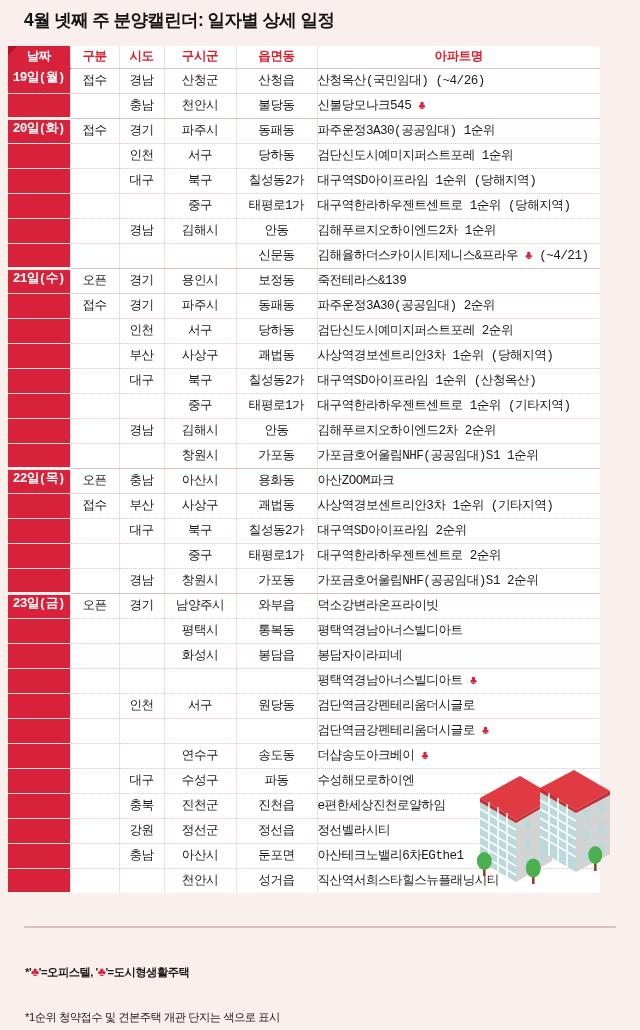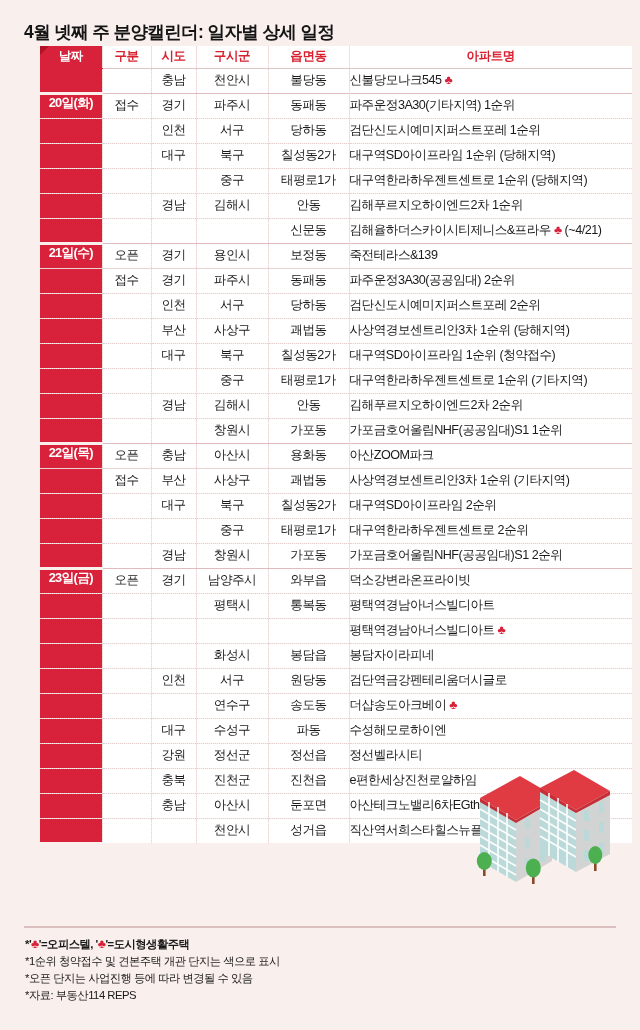--- a/index.html
+++ b/index.html
@@ -14,36 +14,37 @@
     font-family: "Liberation Sans", "DejaVu Sans", sans-serif;
     color: #1a1a1a;
     overflow: hidden;
     position: relative;
   }
 
   
   #page-title {
     position: absolute;
     left: 24px;
-    top: 20px;
+    top: 8px;
     font-size: 17.5px;
     font-weight: bold;
     letter-spacing: -0.6px;
     color: #141414;
     white-space: nowrap;
   }
 
   
   #calendar-table {
     position: absolute;
-    left: 40px;
+    left: 8px;
     top: 46px;
     width: 592px;
     border-collapse: collapse;
     table-layout: fixed;
+    font-family: Liberation Mono, monospace;
   }
   #calendar-table td, #calendar-table th {
     padding: 0;
     margin: 0;
   }
 
   
   col.c-date   { width: 62px; }
   col.c-type   { width: 49px; }
   col.c-sido   { width: 45px; }
@@ -139,21 +140,21 @@
   
   #footnotes {
     position: absolute;
     left: 25px;
     width: 420px;
     font-size: 11.3px;
     line-height: 17px;
     letter-spacing: -0.5px;
     color: #1a1a1a;
   }
-  #footnotes div { white-space: nowrap; }
+  #footnotes div { white-space: nowrap; margin-top: 28px; }
   #footnotes .fn-sym { font-weight: bold; }
 
   
   #building-illustration {
     position: absolute;
     left: 470px;
     top: 762px;
     width: 160px;
     height: 150px;
     pointer-events: none;
@@ -180,35 +181,43 @@
         <span>날짜</span>
       </th>
       <th class="th-sep">구분</th>
       <th class="th-sep">시도</th>
       <th class="th-sep">구시군</th>
       <th class="th-sep">읍면동</th>
       <th class="th-sep">아파트명</th>
     </tr>
   </thead>
   <tbody id="table-body">
+      <tr class="group-start">
+        <td class="datecell cell" style="border-bottom: none;"><span>19일(월)</span></td>
+        <td class="cell colsep">접수</td>
+        <td class="cell colsep">경남</td>
+        <td class="cell colsep">산청군</td>
+        <td class="cell colsep">산청읍</td>
+        <td class="cell apt"><span>산청옥산(국민임대) (~4/26)</span></td>
+      </tr>
       <tr class="solid last-of-day">
         <td class="datecell cell"></td>
         <td class="cell colsep"></td>
         <td class="cell colsep">충남</td>
         <td class="cell colsep">천안시</td>
         <td class="cell colsep">불당동</td>
         <td class="cell apt"><span>신불당모나크545</span><span class="club"> ♣</span></td>
       </tr>
       <tr class="group-start">
         <td class="datecell cell" style="border-bottom: none;"><span>20일(화)</span></td>
         <td class="cell colsep">접수</td>
         <td class="cell colsep">경기</td>
         <td class="cell colsep">파주시</td>
         <td class="cell colsep">동패동</td>
-        <td class="cell apt"><span>파주운정3A30(기타지역) 1순위</span></td>
+        <td class="cell apt"><span>파주운정3A30(공공임대) 1순위</span></td>
       </tr>
       <tr class="dotted">
         <td class="datecell cell" style="border-bottom: none;"></td>
         <td class="cell colsep"></td>
         <td class="cell colsep">인천</td>
         <td class="cell colsep">서구</td>
         <td class="cell colsep">당하동</td>
         <td class="cell apt"><span>검단신도시예미지퍼스트포레 1순위</span></td>
       </tr>
       <tr class="dotted">
@@ -274,21 +283,21 @@
         <td class="cell colsep">사상구</td>
         <td class="cell colsep">괘법동</td>
         <td class="cell apt"><span>사상역경보센트리안3차 1순위 (당해지역)</span></td>
       </tr>
       <tr class="dotted">
         <td class="datecell cell" style="border-bottom: none;"></td>
         <td class="cell colsep"></td>
         <td class="cell colsep">대구</td>
         <td class="cell colsep">북구</td>
         <td class="cell colsep">칠성동2가</td>
-        <td class="cell apt"><span>대구역SD아이프라임 1순위 (청약접수)</span></td>
+        <td class="cell apt"><span>대구역SD아이프라임 1순위 (산청옥산)</span></td>
       </tr>
       <tr class="dotted">
         <td class="datecell cell" style="border-bottom: none;"></td>
         <td class="cell colsep"></td>
         <td class="cell colsep"></td>
         <td class="cell colsep">중구</td>
         <td class="cell colsep">태평로1가</td>
         <td class="cell apt"><span>대구역한라하우젠트센트로 1순위 (기타지역)</span></td>
       </tr>
       <tr class="dotted">
@@ -360,71 +369,79 @@
         <td class="cell colsep"></td>
         <td class="cell colsep"></td>
         <td class="cell colsep">평택시</td>
         <td class="cell colsep">통복동</td>
         <td class="cell apt"><span>평택역경남아너스빌디아트</span></td>
       </tr>
       <tr class="dotted">
         <td class="datecell cell" style="border-bottom: none;"></td>
         <td class="cell colsep"></td>
         <td class="cell colsep"></td>
-        <td class="cell colsep"></td>
-        <td class="cell colsep"></td>
-        <td class="cell apt"><span>평택역경남아너스빌디아트</span><span class="club"> ♣</span></td>
-      </tr>
-      <tr class="dotted">
-        <td class="datecell cell" style="border-bottom: none;"></td>
-        <td class="cell colsep"></td>
-        <td class="cell colsep"></td>
         <td class="cell colsep">화성시</td>
         <td class="cell colsep">봉담읍</td>
         <td class="cell apt"><span>봉담자이라피네</span></td>
+      </tr>
+      <tr class="dotted">
+        <td class="datecell cell" style="border-bottom: none;"></td>
+        <td class="cell colsep"></td>
+        <td class="cell colsep"></td>
+        <td class="cell colsep"></td>
+        <td class="cell colsep"></td>
+        <td class="cell apt"><span>평택역경남아너스빌디아트</span><span class="club"> ♣</span></td>
       </tr>
       <tr class="dotted">
         <td class="datecell cell" style="border-bottom: none;"></td>
         <td class="cell colsep"></td>
         <td class="cell colsep">인천</td>
         <td class="cell colsep">서구</td>
         <td class="cell colsep">원당동</td>
         <td class="cell apt"><span>검단역금강펜테리움더시글로</span></td>
       </tr>
       <tr class="dotted">
         <td class="datecell cell" style="border-bottom: none;"></td>
         <td class="cell colsep"></td>
         <td class="cell colsep"></td>
+        <td class="cell colsep"></td>
+        <td class="cell colsep"></td>
+        <td class="cell apt"><span>검단역금강펜테리움더시글로</span><span class="club"> ♣</span></td>
+      </tr>
+      <tr class="dotted">
+        <td class="datecell cell" style="border-bottom: none;"></td>
+        <td class="cell colsep"></td>
+        <td class="cell colsep"></td>
         <td class="cell colsep">연수구</td>
         <td class="cell colsep">송도동</td>
         <td class="cell apt"><span>더샵송도아크베이</span><span class="club"> ♣</span></td>
       </tr>
       <tr class="dotted">
         <td class="datecell cell" style="border-bottom: none;"></td>
         <td class="cell colsep"></td>
         <td class="cell colsep">대구</td>
         <td class="cell colsep">수성구</td>
         <td class="cell colsep">파동</td>
         <td class="cell apt"><span>수성해모로하이엔</span></td>
       </tr>
       <tr class="dotted">
         <td class="datecell cell" style="border-bottom: none;"></td>
         <td class="cell colsep"></td>
+        <td class="cell colsep">충북</td>
+        <td class="cell colsep">진천군</td>
+        <td class="cell colsep">진천읍</td>
+        <td class="cell apt"><span>e편한세상진천로얄하임</span></td>
+      </tr>
+      <tr class="dotted">
+        <td class="datecell cell" style="border-bottom: none;"></td>
+        <td class="cell colsep"></td>
         <td class="cell colsep">강원</td>
         <td class="cell colsep">정선군</td>
         <td class="cell colsep">정선읍</td>
         <td class="cell apt"><span>정선벨라시티</span></td>
-      </tr>
-      <tr class="dotted">
-        <td class="datecell cell" style="border-bottom: none;"></td>
-        <td class="cell colsep"></td>
-        <td class="cell colsep">충북</td>
-        <td class="cell colsep">진천군</td>
-        <td class="cell colsep">진천읍</td>
-        <td class="cell apt"><span>e편한세상진천로얄하임</span></td>
       </tr>
       <tr class="dotted">
         <td class="datecell cell" style="border-bottom: none;"></td>
         <td class="cell colsep"></td>
         <td class="cell colsep">충남</td>
         <td class="cell colsep">아산시</td>
         <td class="cell colsep">둔포면</td>
         <td class="cell apt"><span>아산테크노밸리6차EGthe1</span></td>
       </tr>
       <tr class="dotted last-of-day">

